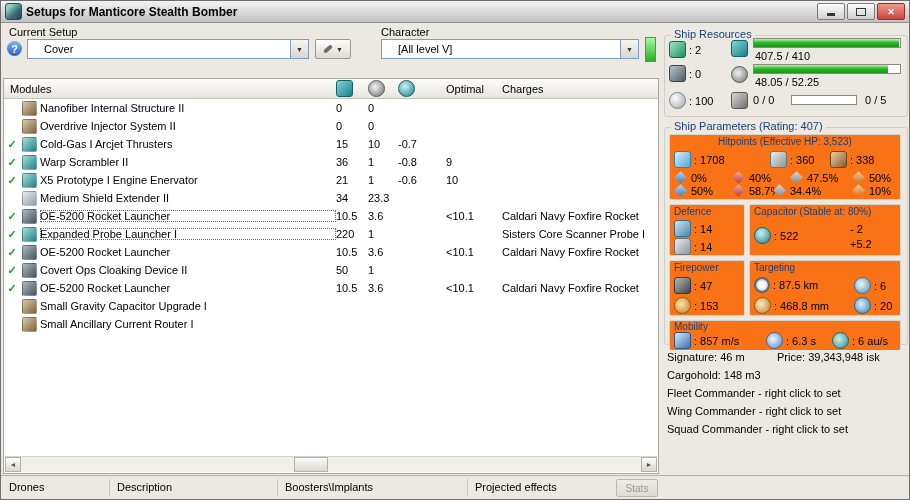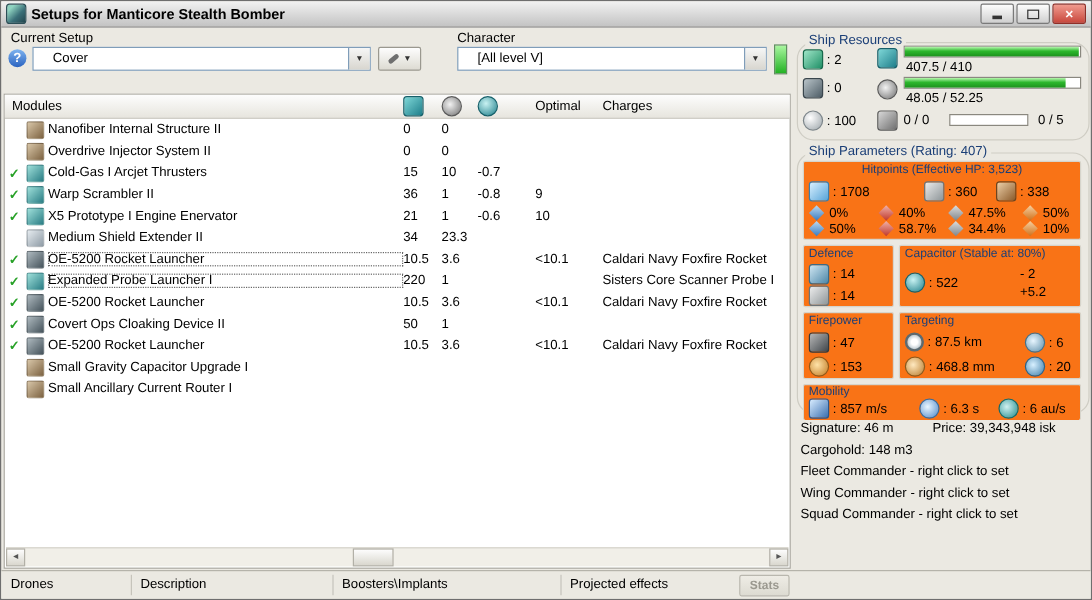--- a/index.html
+++ b/index.html
@@ -63,23 +63,23 @@
     background:linear-gradient(#fdfdfd,#d9d7ce);border:1px solid #b2b0a7;box-sizing:border-box;}
   .strack{flex:1;position:relative;}
   .sthumb{position:absolute;left:44%;width:34px;top:0;bottom:0;
     background:linear-gradient(#fdfdfd,#d9d7ce);border:1px solid #b2b0a7;box-sizing:border-box;}
   
   .bottombar{position:absolute;left:0;right:0;bottom:0;height:23px;background:#ebe9e2;
     border-top:1px solid #b5b3aa;}
   .bb-item{position:absolute;top:5px;font-size:11px;}
   .bb-div{position:absolute;top:3px;bottom:3px;width:1px;background:#c6c4bb;}
   .statsbtn{position:absolute;top:3px;left:615px;width:40px;height:16px;border:1px solid #b9b7ae;border-radius:2px;
-    background:linear-gradient(#eeece5,#dddbd2);color:#9a988f;display:flex;align-items:center;justify-content:center;font-size:10px;font-weight:bold;}
-  
-  .groupbox{position:absolute;border:1px solid #cfcdc4;border-radius:14px;}
+    background:linear-gradient(#eeece5,#dddbd2);color:#9a988f;display:flex;align-items:center;justify-content:center;font-size:10px;}
+  
+  .groupbox{position:absolute;border:1px solid #cfcdc4;border-radius:3px;}
   .gb-label{position:absolute;top:-8px;left:6px;background:#ebe9e2;padding:0 3px;color:#1b3f77;font-size:11px;white-space:nowrap;}
   .subbox{position:absolute;border:1px solid #d6d4cb;border-radius:2px;background:#f97316;box-sizing:border-box;}
   .sb-cap{color:#1b3f77;font-size:10px;padding:1px 4px;white-space:nowrap;}
   .sb-cap.center{text-align:center;}
   
   .ico{display:inline-block;width:15px;height:15px;border-radius:3px;vertical-align:middle;flex:none;}
   .i-turret{background:linear-gradient(135deg,#9fe6c8,#1f8f66);border:1px solid #17694b;}
   .i-launcher{background:linear-gradient(135deg,#b9c4c9,#4e5d66);border:1px solid #3a464d;}
   .i-calib{background:radial-gradient(circle at 35% 35%,#ffffff,#9aa3a8);border:1px solid #7c858a;border-radius:50%;}
   .i-chip{background:linear-gradient(135deg,#7fd8d8,#1e7e8a);border:1px solid #16606a;}
@@ -401,21 +401,21 @@
       <span class="ptext">50%</span>
     </div>
     <div class="pair" style="left:4px;top:49px;">
       <span class="diamond d-em"></span>
       <span class="ptext">50%</span>
     </div>
     <div class="pair" style="left:62px;top:49px;">
       <span class="diamond d-th"></span>
       <span class="ptext">58.7%</span>
     </div>
-    <div class="pair" style="left:120px;top:49px;justify-content:space-between;">
+    <div class="pair" style="left:103px;top:49px;justify-content:space-between;">
       <span class="diamond d-ki"></span>
       <span class="ptext">34.4%</span>
     </div>
     <div class="pair" style="left:182px;top:49px;">
       <span class="diamond d-ex"></span>
       <span class="ptext">10%</span>
     </div>
   </div>
 
   <div class="subbox" style="left:4px;top:76px;width:76px;height:52px;">

